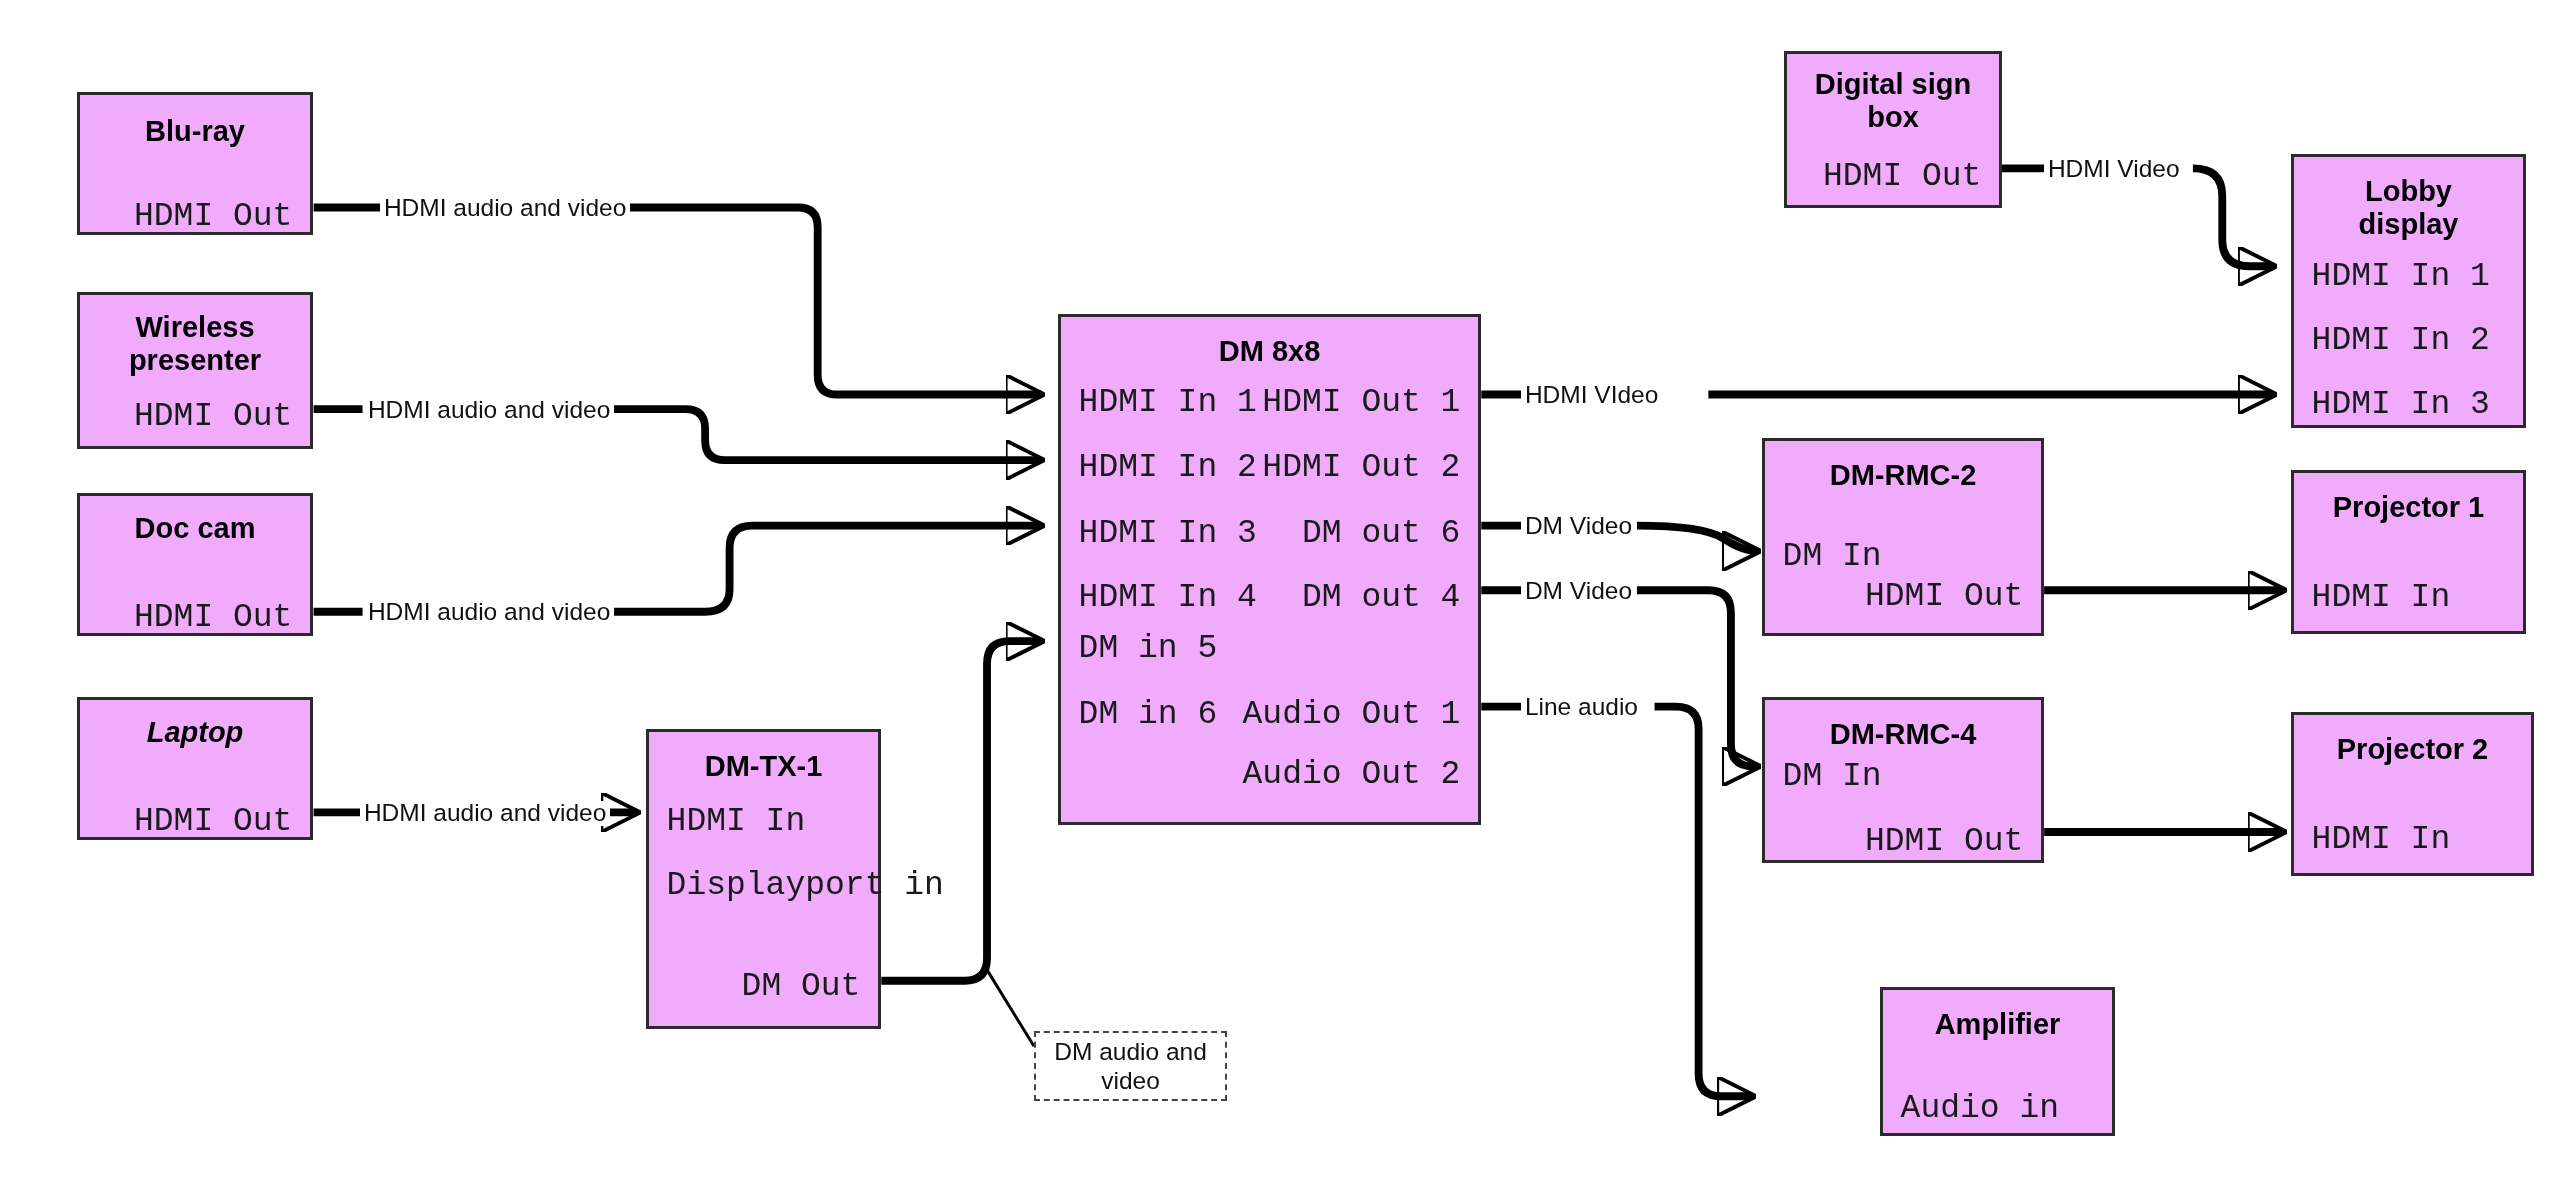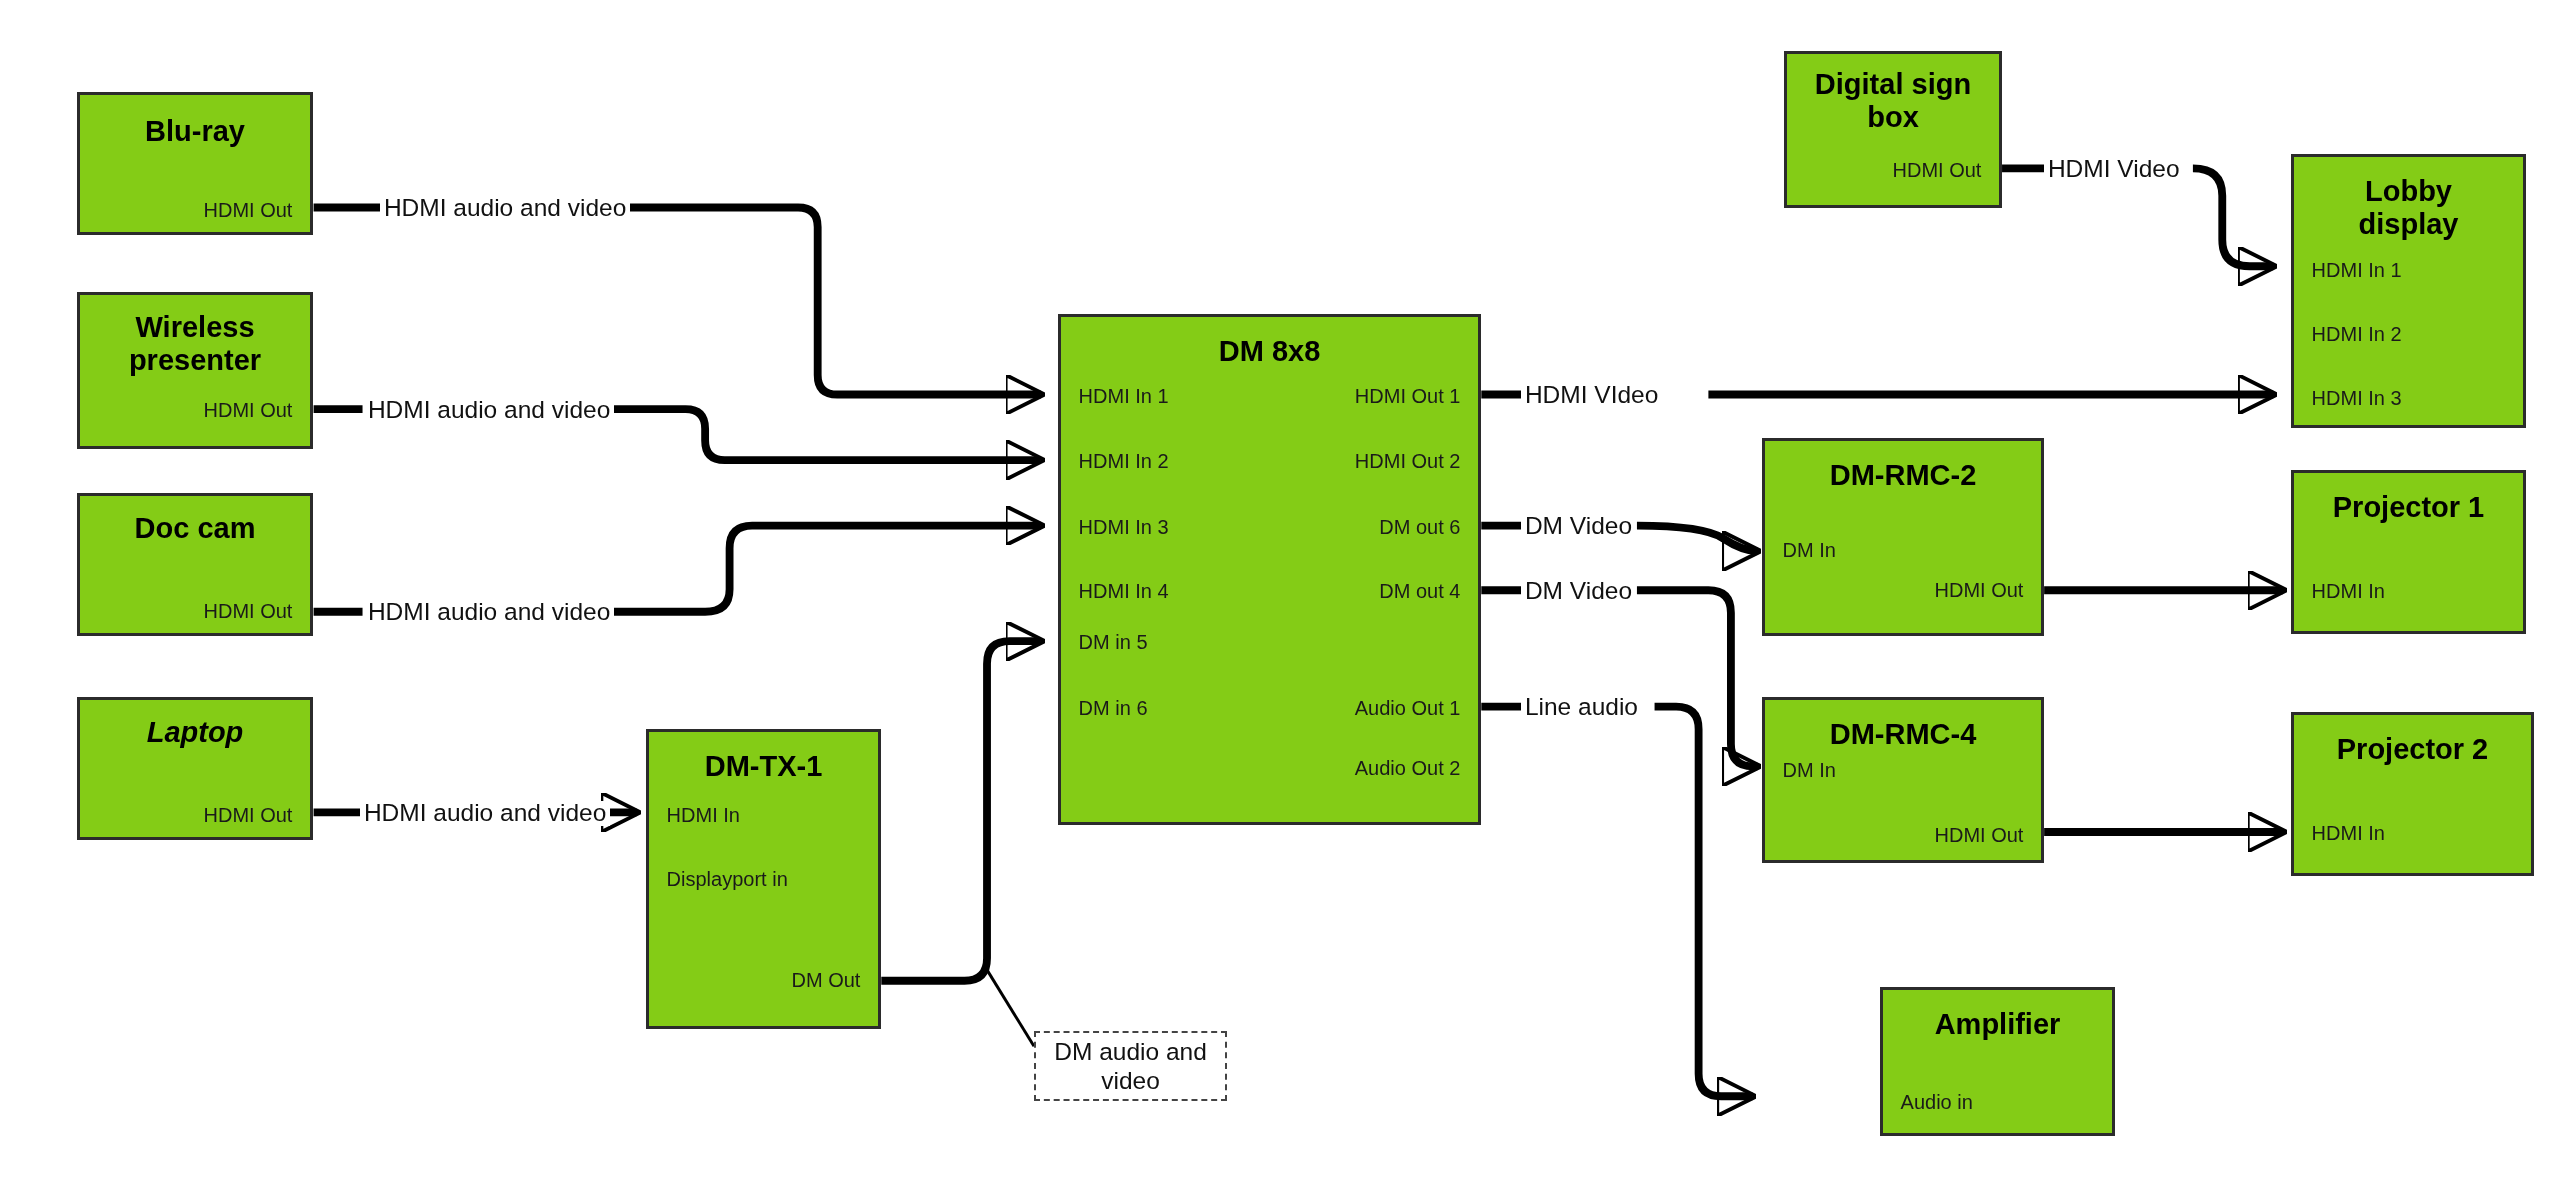--- a/index.html
+++ b/index.html
@@ -13,40 +13,41 @@
     height: 1201px;
     background: #ffffff;
     font-family: "Liberation Sans", sans-serif;
     overflow: hidden;
   }
   
   .box {
     position: absolute;
     box-sizing: border-box;
     border: 3.9px solid #2b2b2b;
-    background: #84cc16;
+    background: #f0abfc;
     z-index: 5;
   }
   .box-title {
     position: absolute;
     left: 0;
     right: 0;
     text-align: center;
     font-weight: bold;
     font-size: 29px;
     color: #000000;
     line-height: 1.14;
     white-space: pre-line;
   }
   .port {
     position: absolute;
-    font-size: 20px;
+    font-size: 33px;
     color: #1a1a1a;
     line-height: 1;
     white-space: nowrap;
+    font-family: Liberation Mono, monospace;
   }
   .port.right { right: 17.6px; text-align: right; }
   .port.left  { left: 17.6px;  text-align: left;  }
 
   
   .edge-label {
     position: absolute;
     font-size: 24.5px;
     color: #111111;
     line-height: 1;

